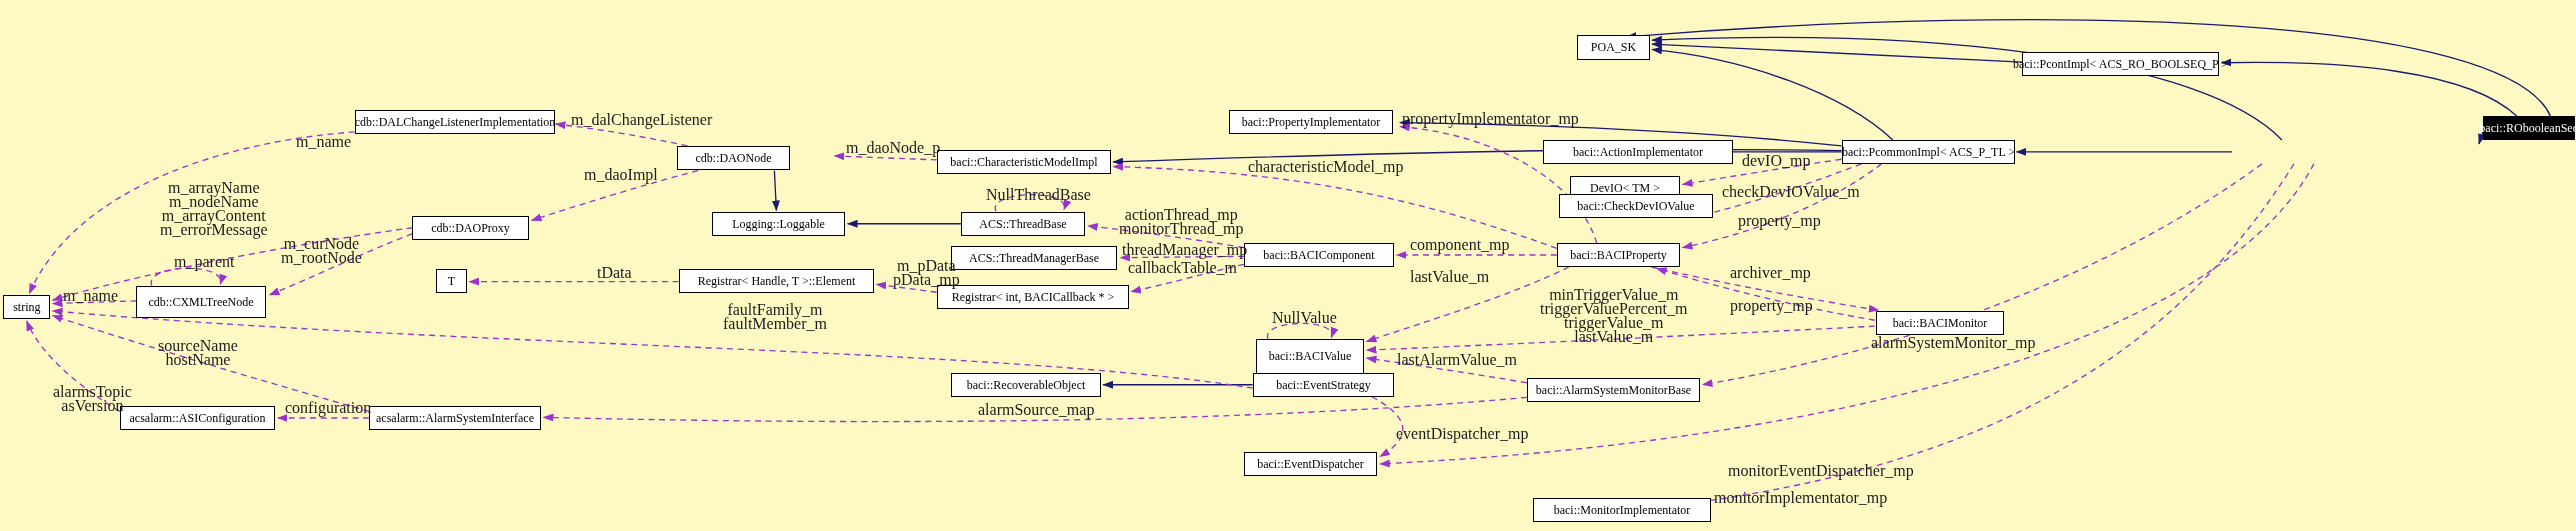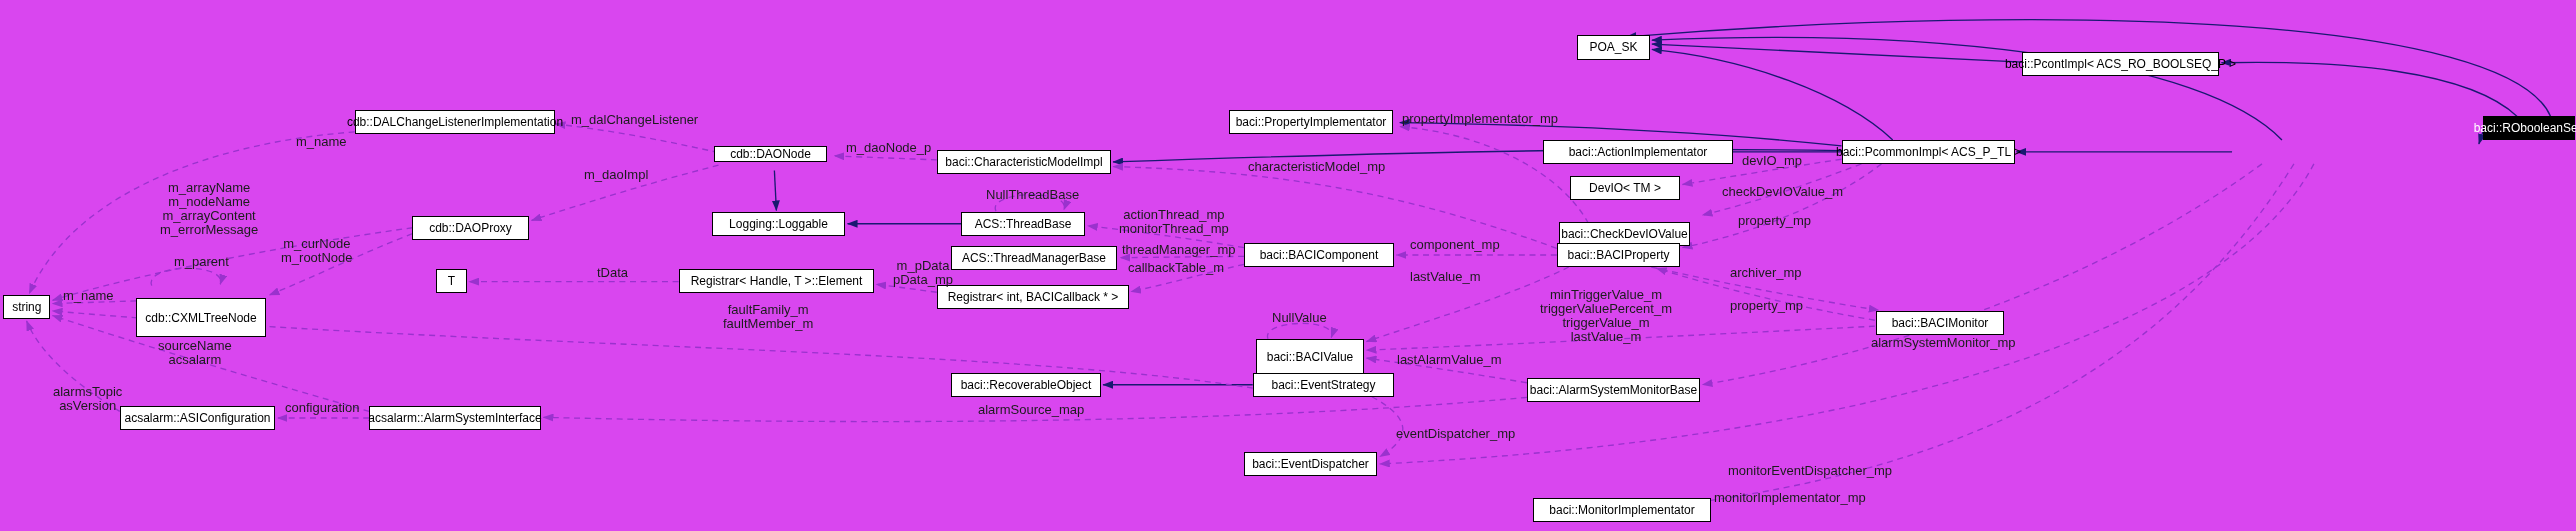--- a/index.html
+++ b/index.html
@@ -1,31 +1,31 @@
 <!DOCTYPE html>
 <html style="font-size:10.6px"><head>
 <meta charset="utf-8">
 <style>
   * { margin:0; padding:0; box-sizing:border-box; }
   html,body { background:#ffffff; }
   #canvas {
-    position:relative; width:2576px; height:532px; background:#d946ef;
-    font-family:Liberation Sans, sans-serif; overflow:hidden;
+    position:relative; width:2576px; height:532px; background:#fef9c3;
+    font-family:Liberation Serif, serif; overflow:hidden;
   }
   #edges { position:absolute; left:0; top:0; }
   .inh { fill:none; stroke:#191970; stroke-width:2px; }
   .use { fill:none; stroke:#9a32cd; stroke-width:2px; stroke-dasharray:9,7; }
   .node {
     position:absolute; border:1.3px solid #000000; background:#ffffff; color:#000000;
     display:flex; align-items:center; justify-content:center;
     font-size:12px; white-space:nowrap; padding:0 2.7px;
   }
   .node.main { background:#000000; color:#ffffff; }
   .elabel {
-    position:absolute; font-size:13px; line-height:14px; color:#1c1c1c;
+    position:absolute; font-size:16px; line-height:14px; color:#1c1c1c;
     white-space:pre-line; text-align:center;
   }
 </style>
 </head>
 <body>
 
 <div id="canvas">
 
   <svg id="edges" width="2576" height="532" viewBox="0 0 3872 799">
     <defs>
@@ -88,34 +88,34 @@
     <path class="use" marker-end="url(#au)" d="M3448,246 C3252,560 2952,702 2534,757"></path>
   </svg>
 
   <div class="node" style="left:1577px;top:35px;width:73px;height:24.6px">POA_SK</div>
   <div class="node" style="left:2022px;top:52px;width:197px;height:24px">baci::PcontImpl&lt; ACS_RO_BOOLSEQ_P &gt;</div>
   <div class="node main" style="left:2483px;top:116px;width:92px;height:24px">baci::RObooleanSeq</div>
   <div class="node" style="left:355px;top:110px;width:200px;height:24px">cdb::DALChangeListenerImplementation</div>
   <div class="node" style="left:1229px;top:110px;width:164px;height:24px">baci::PropertyImplementator</div>
   <div class="node" style="left:1543px;top:140px;width:190px;height:24px">baci::ActionImplementator</div>
   <div class="node" style="left:1842px;top:140px;width:173px;height:24px">baci::PcommonImpl&lt; ACS_P_TL &gt;</div>
-  <div class="node" style="left:714px;top:146px;width:113px;height:16px">cdb::DAONode</div>
+  <div class="node" style="left:677px;top:146px;width:113px;height:24px">cdb::DAONode</div>
   <div class="node" style="left:937px;top:150px;width:174px;height:24px">baci::CharacteristicModelImpl</div>
   <div class="node" style="left:1570px;top:176px;width:110px;height:24px">DevIO&lt; TM &gt;</div>
-  <div class="node" style="left:1559px;top:222px;width:131px;height:24px">baci::CheckDevIOValue</div>
+  <div class="node" style="left:1559px;top:194px;width:154px;height:24px">baci::CheckDevIOValue</div>
   <div class="node" style="left:712px;top:212px;width:133px;height:24px">Logging::Loggable</div>
   <div class="node" style="left:961px;top:212px;width:124px;height:24px">ACS::ThreadBase</div>
   <div class="node" style="left:412px;top:216px;width:117px;height:24px">cdb::DAOProxy</div>
   <div class="node" style="left:951px;top:246px;width:166px;height:24px">ACS::ThreadManagerBase</div>
   <div class="node" style="left:1244px;top:243px;width:150px;height:24px">baci::BACIComponent</div>
   <div class="node" style="left:1557px;top:243px;width:123px;height:24px">baci::BACIProperty</div>
   <div class="node" style="left:679px;top:269px;width:195px;height:24px">Registrar&lt; Handle, T &gt;::Element</div>
   <div class="node" style="left:436px;top:269px;width:31px;height:24px">T</div>
   <div class="node" style="left:937px;top:285px;width:192px;height:24px">Registrar&lt; int, BACICallback * &gt;</div>
-  <div class="node" style="left:136px;top:298px;width:130px;height:39px">cdb::CXMLTreeNode</div>
+  <div class="node" style="left:136px;top:286px;width:130px;height:32px">cdb::CXMLTreeNode</div>
   <div class="node" style="left:3.3px;top:295px;width:47px;height:24px">string</div>
   <div class="node" style="left:1876px;top:311px;width:128px;height:24px">baci::BACIMonitor</div>
   <div class="node" style="left:1256px;top:339px;width:108px;height:35px">baci::BACIValue</div>
   <div class="node" style="left:951px;top:373px;width:150px;height:24px">baci::RecoverableObject</div>
   <div class="node" style="left:1253px;top:373px;width:141px;height:24px">baci::EventStrategy</div>
   <div class="node" style="left:1527px;top:378px;width:173px;height:24px">baci::AlarmSystemMonitorBase</div>
   <div class="node" style="left:120px;top:406px;width:155px;height:24px">acsalarm::ASIConfiguration</div>
   <div class="node" style="left:369px;top:406px;width:172px;height:24px">acsalarm::AlarmSystemInterface</div>
   <div class="node" style="left:1244px;top:452px;width:133px;height:24px">baci::EventDispatcher</div>
   <div class="node" style="left:1533px;top:498px;width:178px;height:24px">baci::MonitorImplementator</div>
@@ -152,21 +152,21 @@
   <div class="elabel" style="left:1410px;top:270px">lastValue_m</div>
   <div class="elabel" style="left:1540px;top:288px">minTriggerValue_m
 triggerValuePercent_m
 triggerValue_m
 lastValue_m</div>
   <div class="elabel" style="left:1730px;top:266px">archiver_mp</div>
   <div class="elabel" style="left:1730px;top:299px">property_mp</div>
   <div class="elabel" style="left:1871px;top:336px">alarmSystemMonitor_mp</div>
   <div class="elabel" style="left:1397px;top:353px">lastAlarmValue_m</div>
   <div class="elabel" style="left:158px;top:339px">sourceName
-acsalarm</div>
+hostName</div>
   <div class="elabel" style="left:53px;top:385px">alarmsTopic
 asVersion</div>
   <div class="elabel" style="left:285px;top:401px">configuration</div>
   <div class="elabel" style="left:978px;top:403px">alarmSource_map</div>
   <div class="elabel" style="left:1396px;top:427px">eventDispatcher_mp</div>
   <div class="elabel" style="left:1728px;top:464px">monitorEventDispatcher_mp</div>
   <div class="elabel" style="left:1714px;top:491px">monitorImplementator_mp</div>
 
 </div>
 

